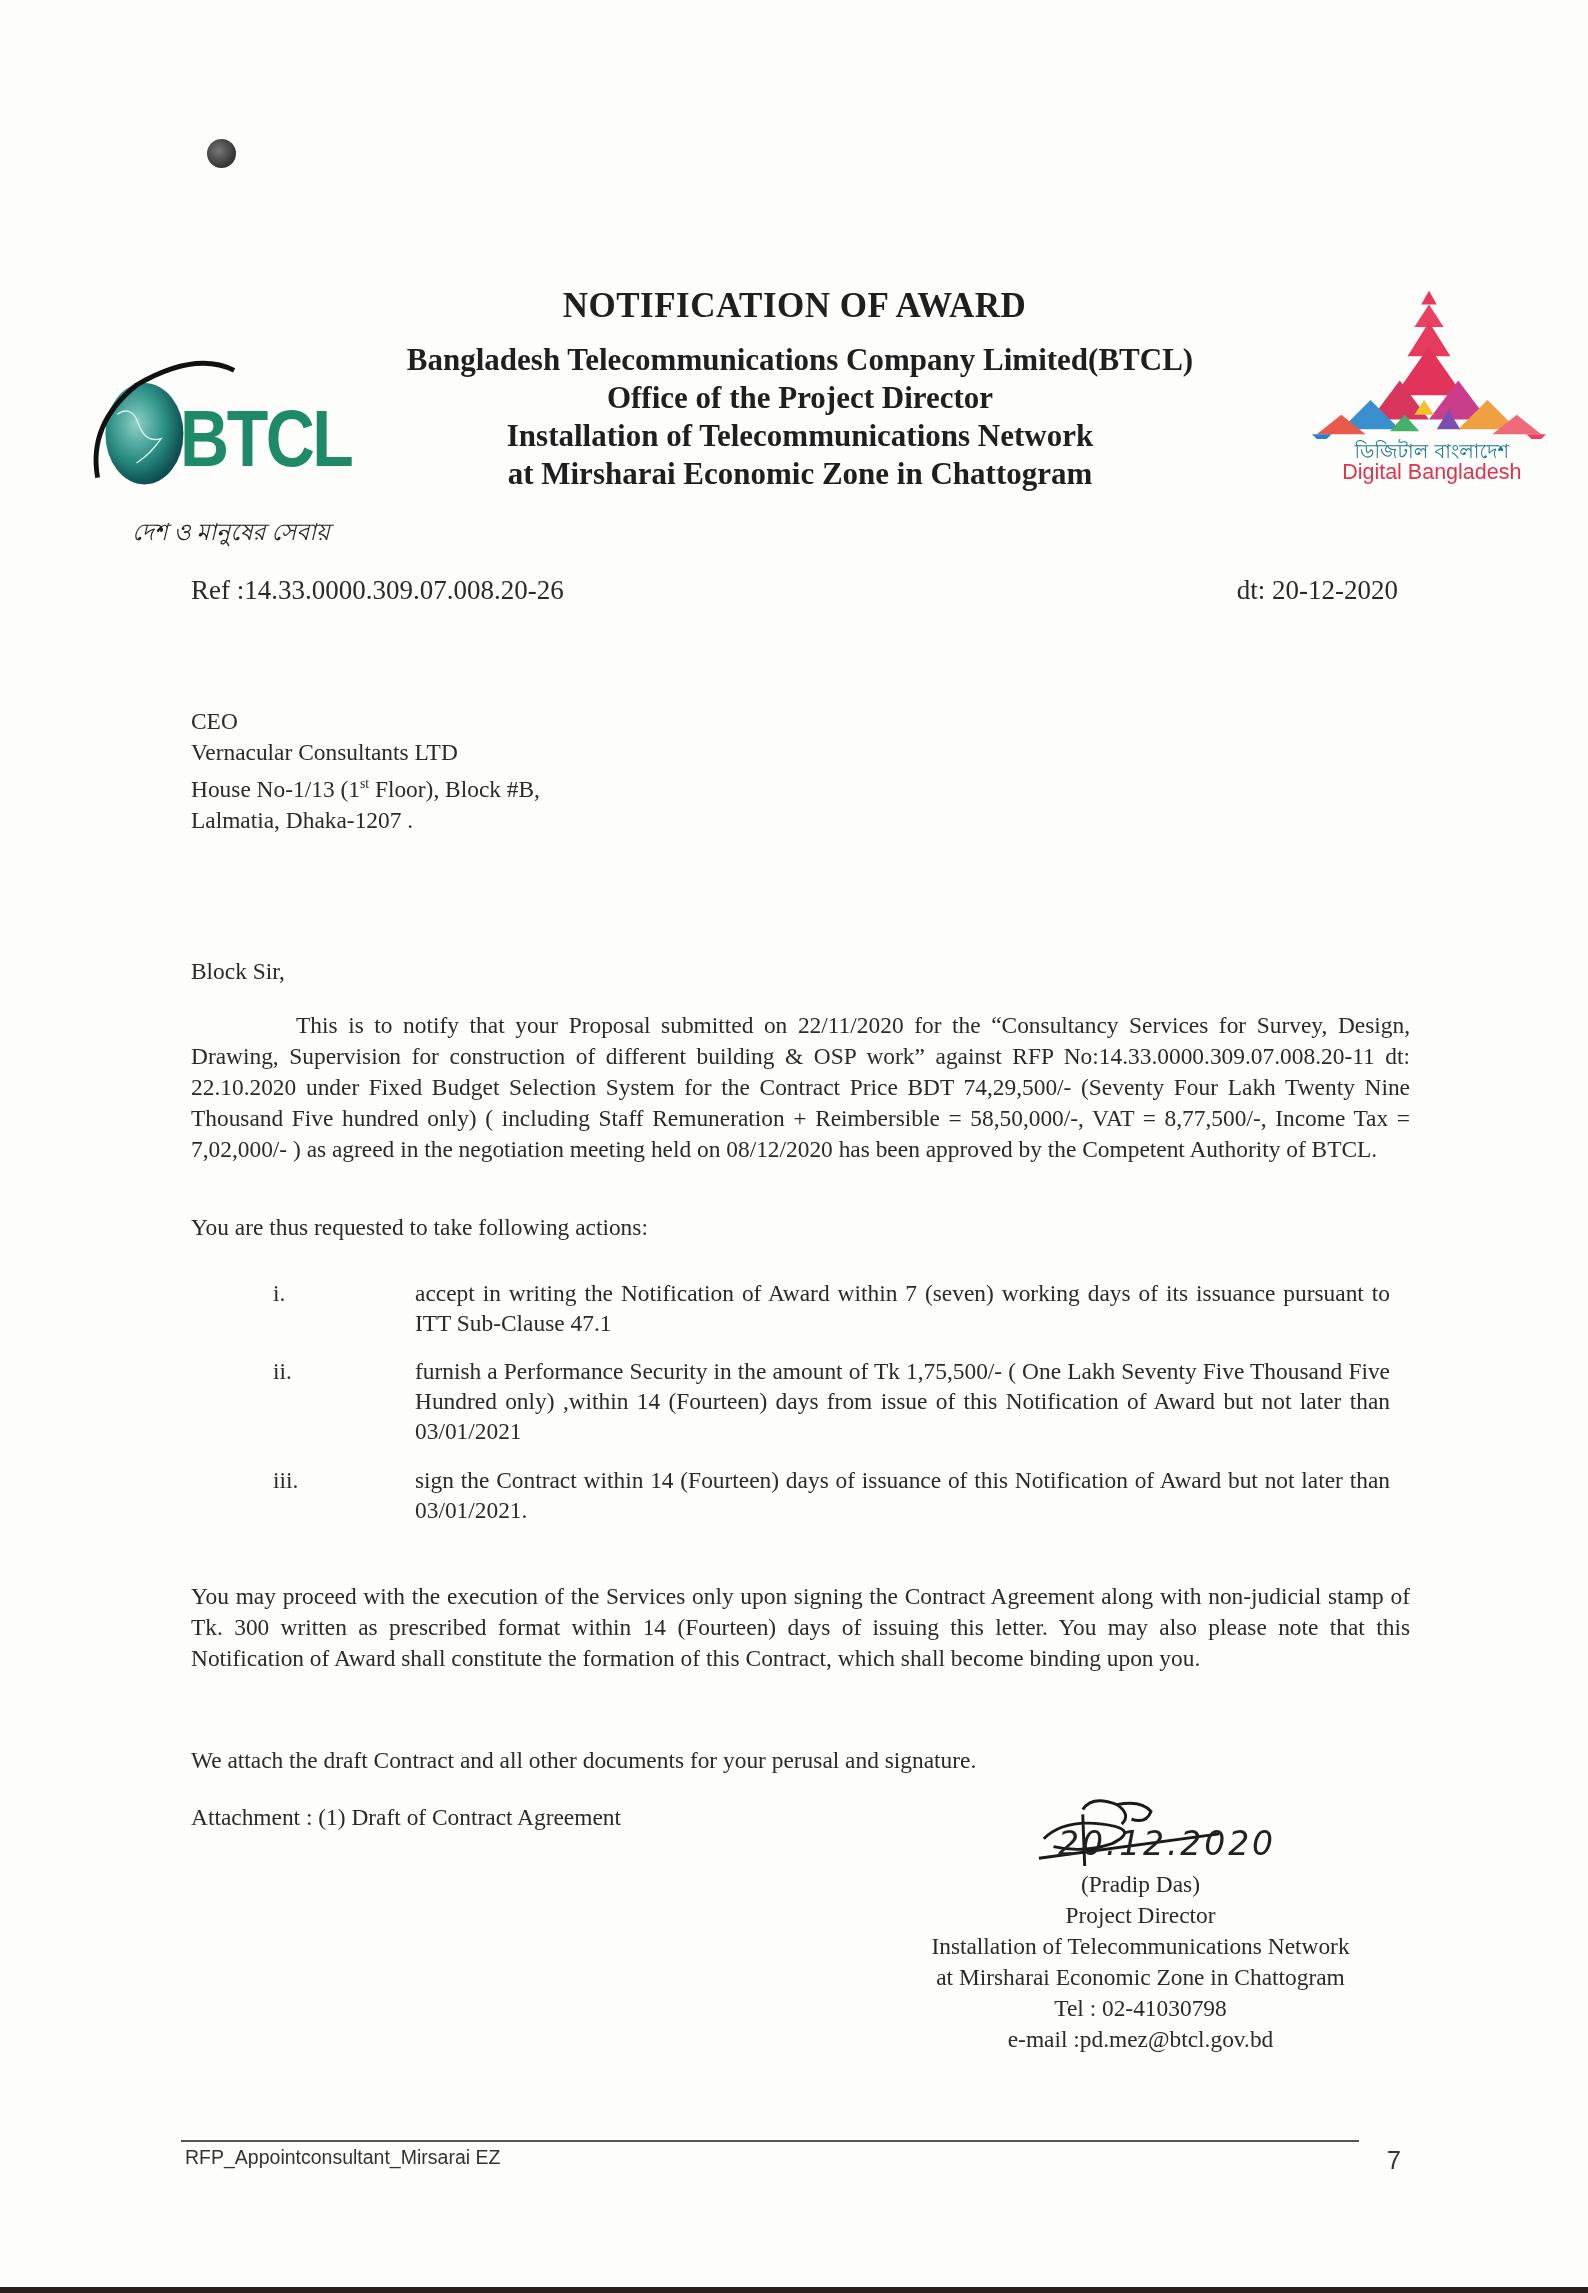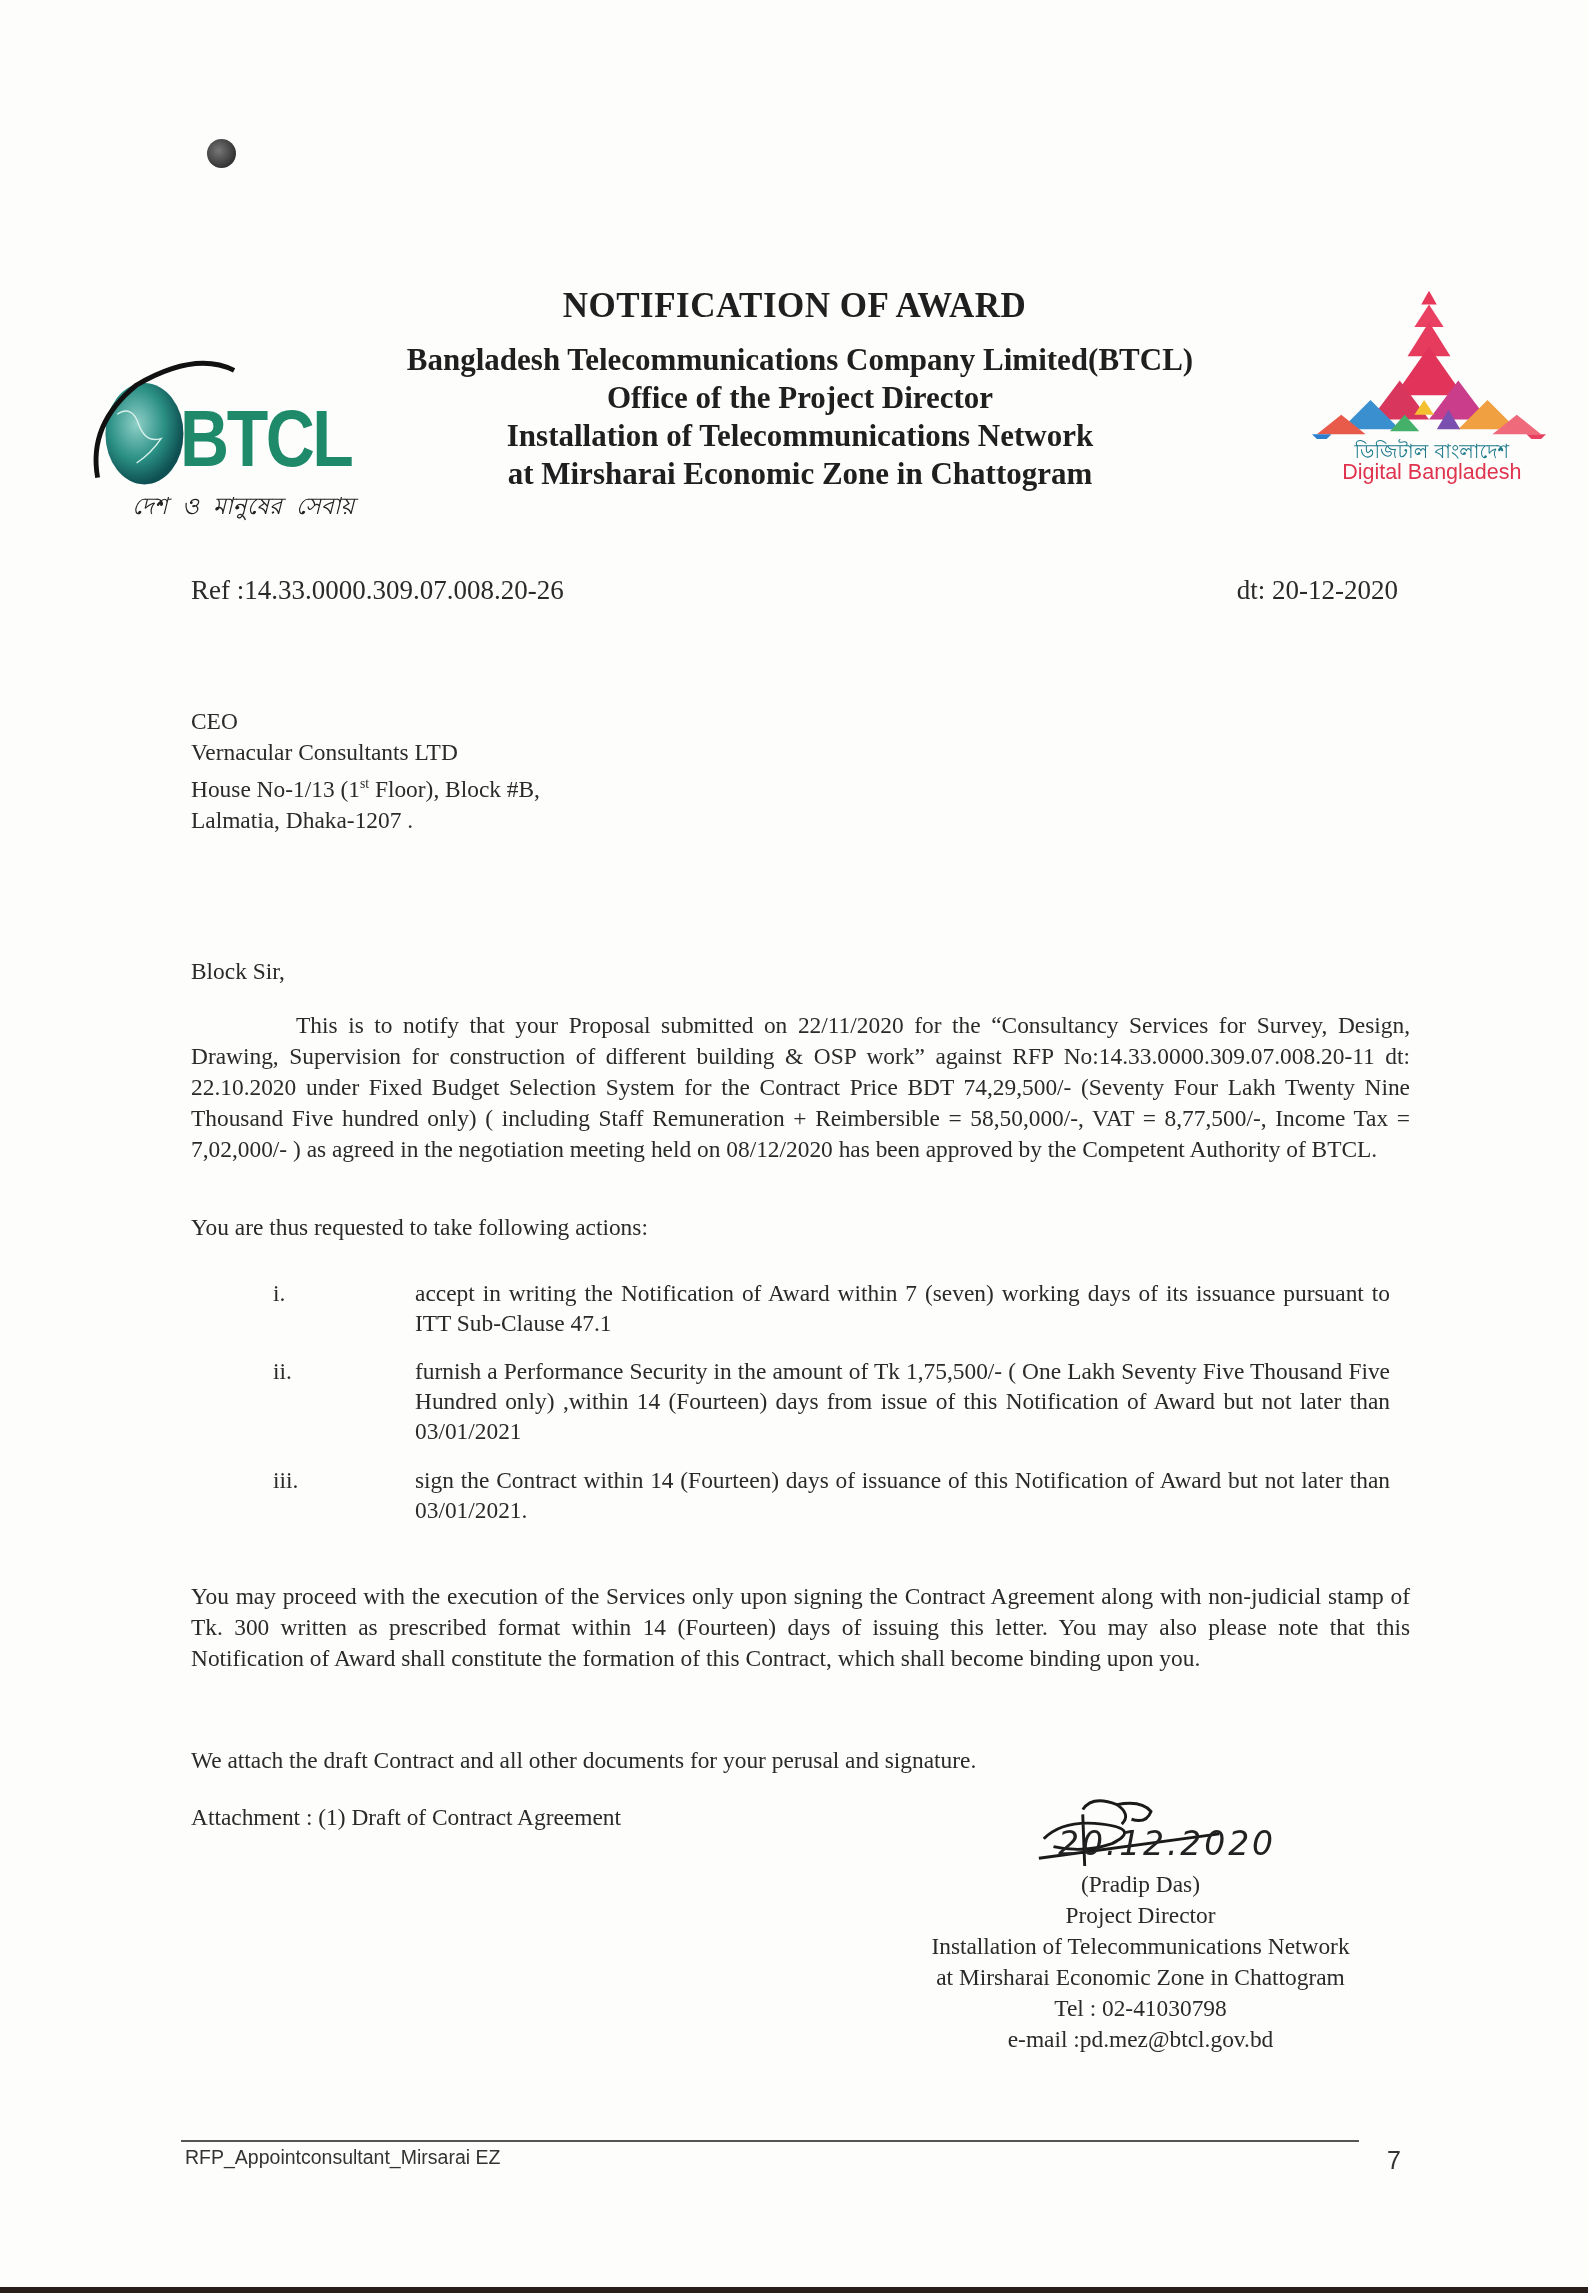--- a/index.html
+++ b/index.html
@@ -23,22 +23,22 @@
     font-size: 31px; font-weight: bold; line-height: 38px; color: #1f1f1f;
   }
   .btcl-logo { left: 78px; top: 346px; width: 283px; height: 195px; }
   .btcl-word {
     position: absolute; left: 102px; top: 47px;
     font-family: "Liberation Sans", sans-serif; font-weight: bold;
     font-size: 80px; color: #1e8a6a; letter-spacing: -2.9px;
     transform: scaleX(0.85); transform-origin: left;
   }
   .btcl-tag {
-    position: absolute; left: 54px; top: 142px; font-size: 23.4px; color: #222;
-    font-family: Liberation Mono, monospace; font-style: italic; white-space: nowrap;
+    position: absolute; left: 54px; top: 168px; font-size: 23.4px; color: #222;
+    font-family: Liberation Serif, serif; font-style: italic; white-space: nowrap;
   }
   .db-logo { left: 1302px; top: 283px; width: 254px; height: 215px; }
   .db-bn {
     position: absolute; left: 7.8px; top: 154px; width: 244px; text-align: center;
     color: #1c7a8a; font-size: 19.5px; font-family: "DejaVu Sans", sans-serif; white-space: nowrap;
   }
   .db-en {
     position: absolute; left: 7.8px; top: 177px; width: 244px; text-align: center;
     color: #e0334e; font-size: 21.5px; font-family: "Liberation Sans", sans-serif; white-space: nowrap;
   }

